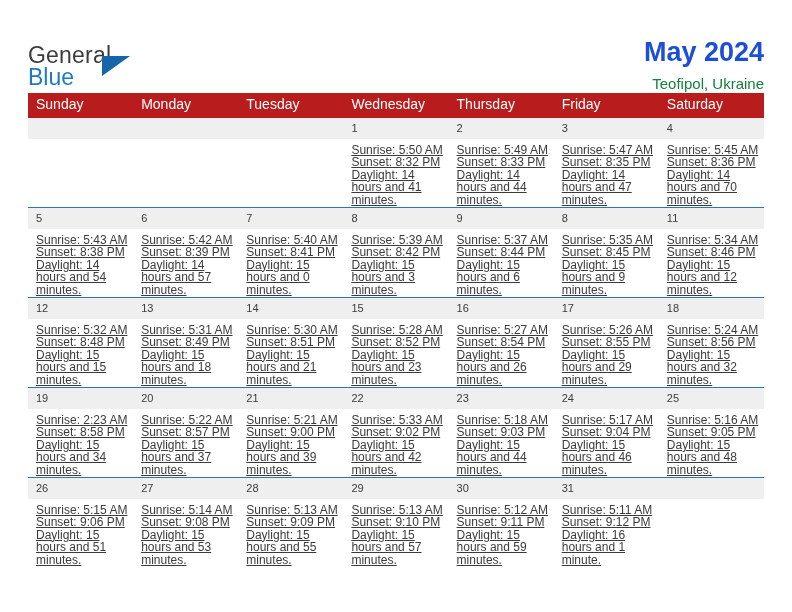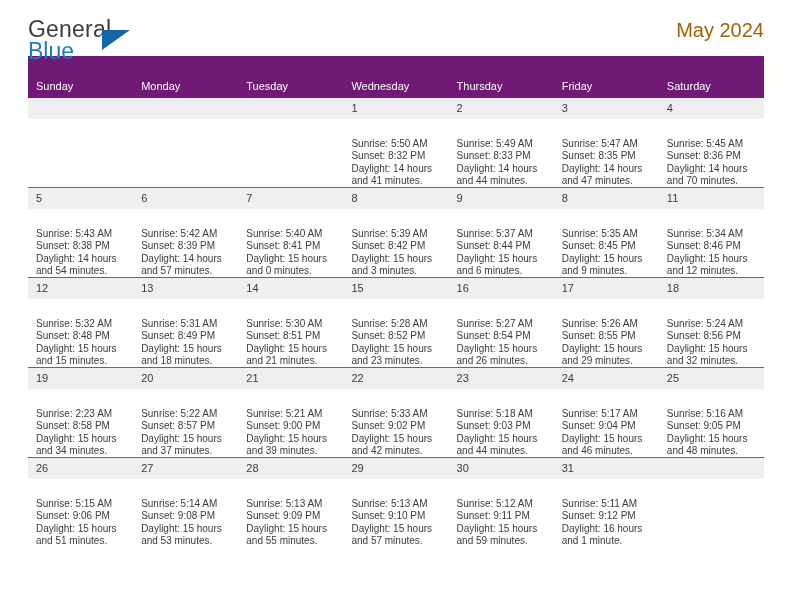--- a/index.html
+++ b/index.html
@@ -12,23 +12,23 @@
   .page {
     width: 792px;
     height: 612px;
     position: relative;
     padding: 0 28px;
   }
   
   .top {
     display: flex;
     justify-content: space-between;
-    align-items: center;
+    align-items: flex-end;
     padding-top: 28px;
-    height: 56px;
+    height: 93px;
   }
   .logo {
     position: relative;
     width: 140px;
     height: 50px;
   }
   .logo-general {
     font-size: 23px;
     color: #3c3c3c;
     letter-spacing: .2px;
@@ -46,69 +46,70 @@
     position: absolute;
     left: 74px;
     top: 13px;
     width: 0;
     height: 0;
     border-left: 28px solid #1566a8;
     border-bottom: 20px solid transparent;
   }
   .titlewrap { text-align: right; }
   .cal-title {
-    font-size: 20px;
-    color: #a16207;
-    font-weight: normal;
+    font-size: 27px;
+    color: #1d4ed8;
+    font-weight: bold;
     line-height: 32px;
   }
   .cal-sub {
     font-size: 15px;
-    color: #701a75;
+    color: #15803d;
     margin-top: 7px;
     line-height: 18px;
     margin-left: 32px;
   }
   
   .grid {
     width: 736px;
     border-collapse: collapse;
     table-layout: fixed;
   }
   .grid th {
-    background: #701a75;
+    background: #b91c1c;
     color: #ffffff;
-    font-size: 11px;
+    font-size: 14px;
     font-weight: normal;
     text-align: left;
-    padding: 24px 0 6px 8px;
+    padding: 3px 0 6px 8px;
     height: 22px;
   }
   .grid td {
     vertical-align: top;
     padding: 0;
     width: 105.14px;
     border-top: 1px solid #2e75b6;
   }
   .grid tr.week-first td { border-top: none; }
   .daynum {
     background: #efefef;
     font-size: 11px;
     color: #3b3b3b;
     padding: 4px 0 4px 8px;
     height: 21px;
     line-height: 13px;
   }
   .daynum.empty { color: transparent; }
   .info {
-    padding: 19px 6px 10px 8px;
-    font-size: 10px;
+    padding: 5px 6px 10px 8px;
+    font-size: 12px;
     color: #3b3b3b;
     line-height: 12.4px;
     height: 68px;
+    text-decoration: underline;
   }
   .info div { white-space: nowrap; }
   .info .wrap2 { white-space: normal; }
   .cell-empty .info { height: 68px; }
 </style>
 </head>
 <body>
 
 <div class="page">
 

